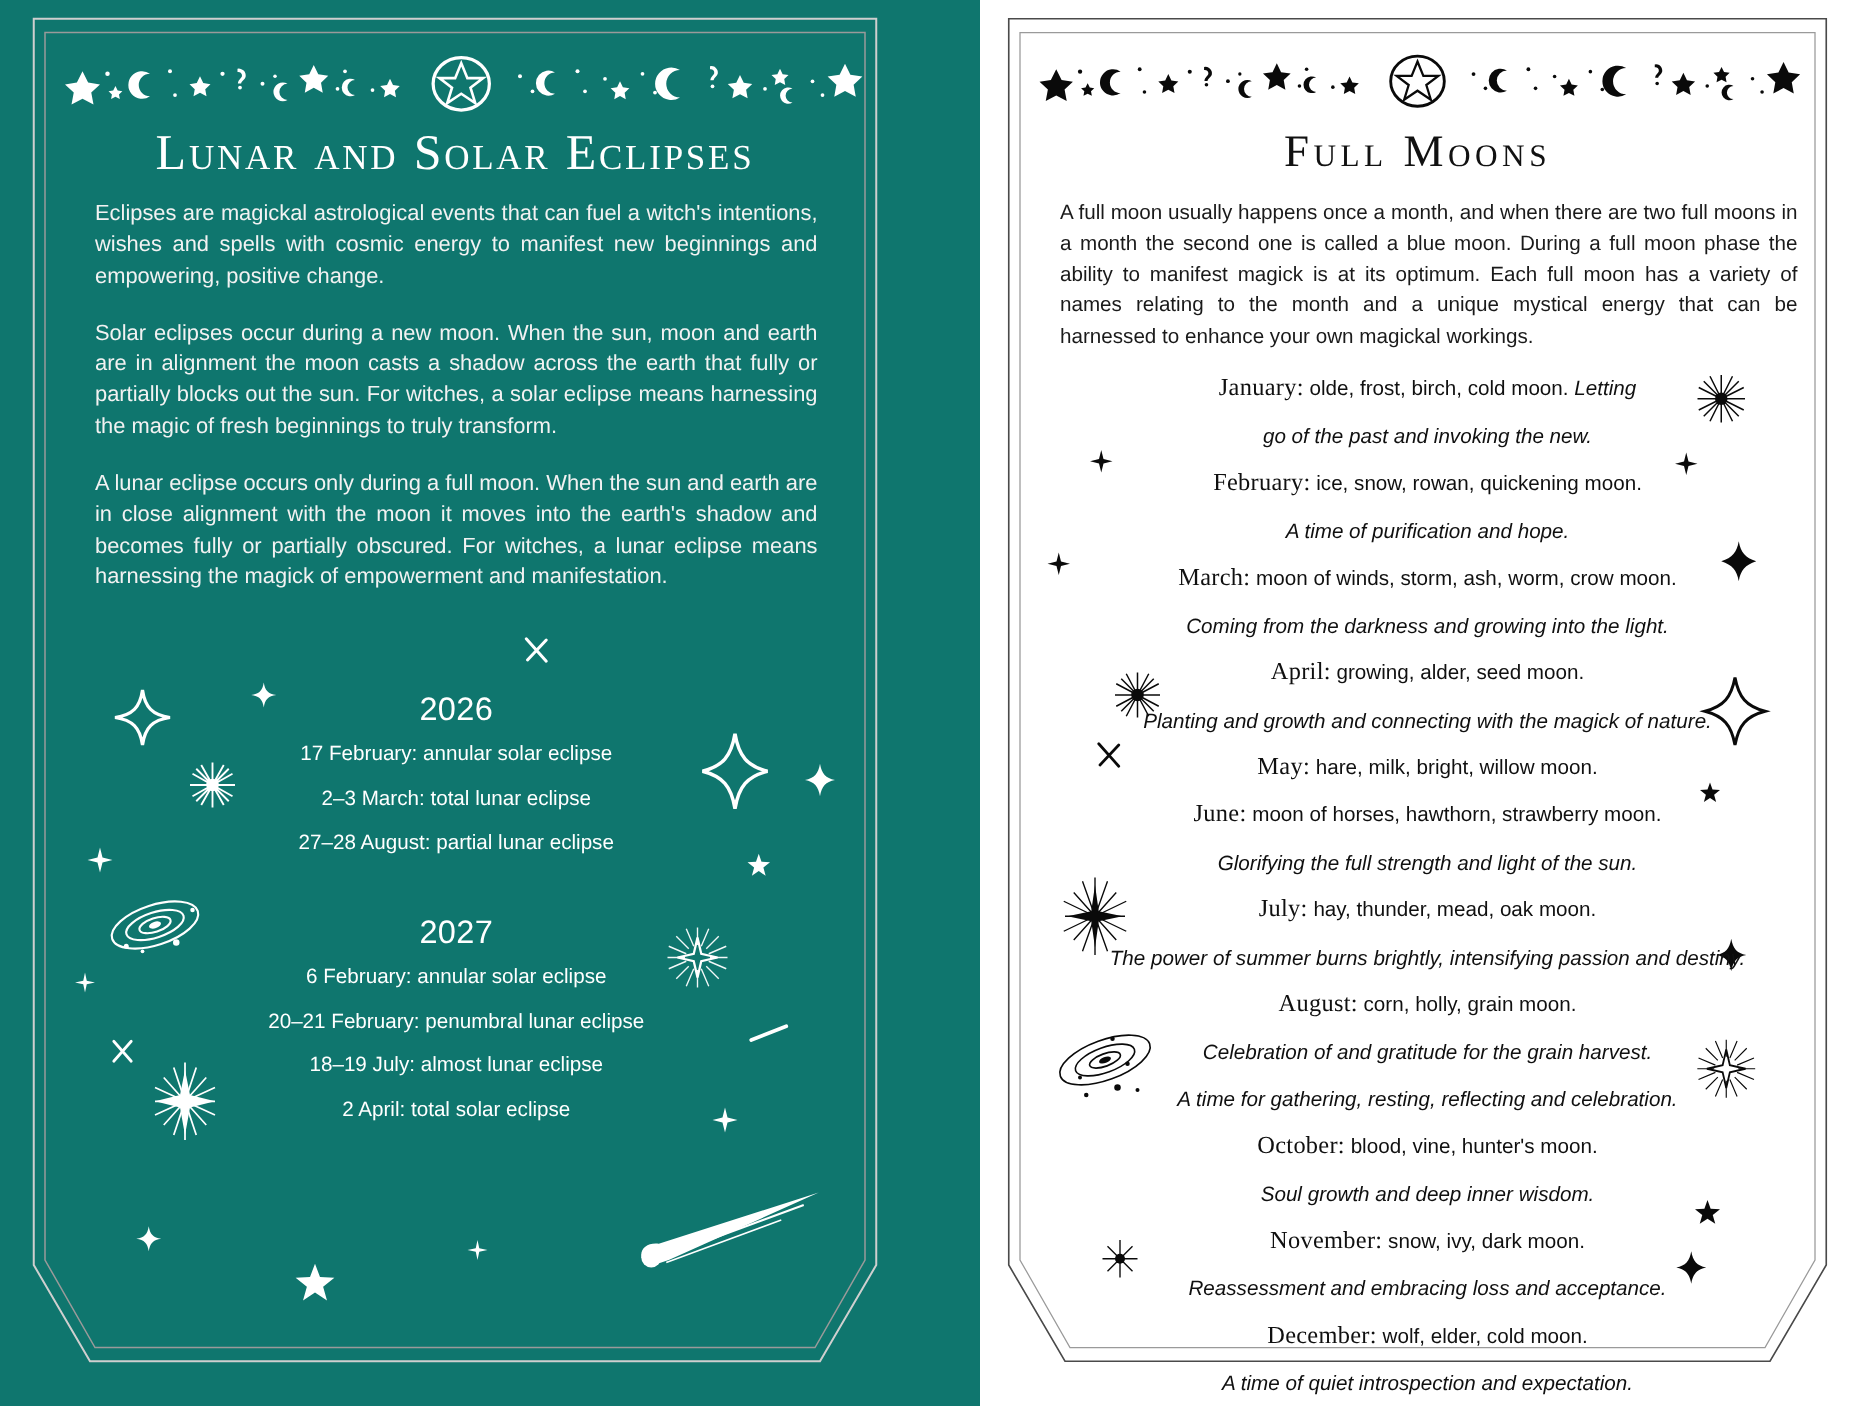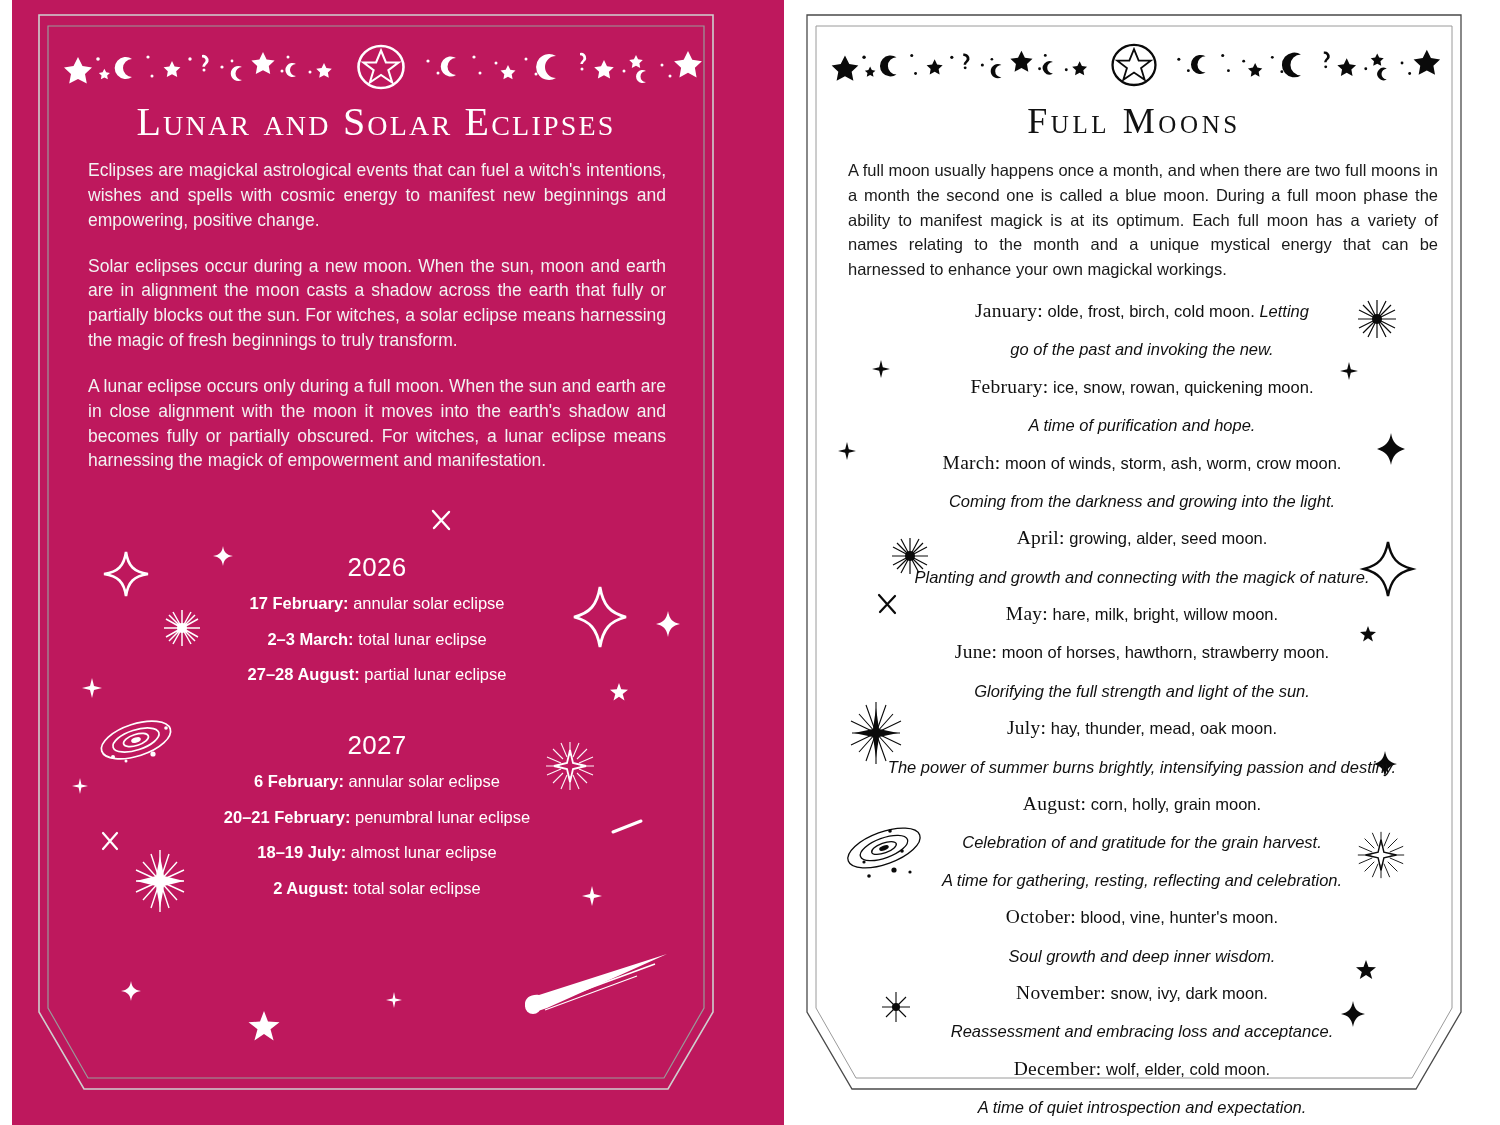--- a/index.html
+++ b/index.html
@@ -11,21 +11,21 @@
     font-family: "Liberation Sans", sans-serif;
     overflow: hidden;
     position: relative;
   }
 
   .spread { position: absolute; inset: 0; display: block; }
 
   
   .page { position: absolute; top: 0; height: 1125px; }
 
-  .page-left  { left: 12px;   width: 860px; background: #be185d; }
+  .page-left  { left: 0;   width: 860px; background: #0f766e; }
   .page-right { left: 784px; width: 852px; background: #ffffff; }
 
   
   .frame { position: absolute; }
   .frame svg { display: block; width: 100%; height: 100%; overflow: visible; }
 
   .frame-left  { left: 24px;  top: 12px; width: 680px; height: 1080px; }
   .frame-right { left: 20px;  top: 12px; width: 660px; height: 1080px; }
 
   
@@ -80,21 +80,21 @@
     margin-bottom: 10px;
   }
   .ecl-row {
     color: #ffffff;
     font-size: 16.5px;
     margin-bottom: 15px;
     line-height: 1.25;
     white-space: nowrap;
   }
   .ecl-row:last-child { margin-bottom: 0; }
-  .ecl-date { font-weight: 700; }
+  .ecl-date { font-weight: 400; }
   .ecl-desc { font-weight: 400; }
 
   
   .moons-intro {
     position: absolute;
     left: 848px; top: 158px; width: 590px;
     color: #1a1a1a;
     font-size: 16.5px;
     line-height: 1.5;
     text-align: justify;
@@ -307,21 +307,21 @@
       <div class="ecl-row">
         <span class="ecl-date">6 February:</span><span class="ecl-desc"> annular solar eclipse</span>
       </div>
       <div class="ecl-row">
         <span class="ecl-date">20–21 February:</span><span class="ecl-desc"> penumbral lunar eclipse</span>
       </div>
       <div class="ecl-row">
         <span class="ecl-date">18–19 July:</span><span class="ecl-desc"> almost lunar eclipse</span>
       </div>
       <div class="ecl-row">
-        <span class="ecl-date">2 August:</span><span class="ecl-desc"> total solar eclipse</span>
+        <span class="ecl-date">2 April:</span><span class="ecl-desc"> total solar eclipse</span>
       </div>
     </div>
   </div>
 
   <div class="page page-right">
 
     <div class="frame frame-right">
       <svg viewBox="0 0 660 1080" preserveAspectRatio="none" fill="none">
         <path d="M3 3 H657 V1000 L612 1077 H48 L3 1000 Z" stroke="#4a4a4a" stroke-width="1.3"></path>
         <path d="M12 14 H648 V996 L608 1066 H52 L12 996 Z" stroke="#9a9a9a" stroke-width="1"></path>

